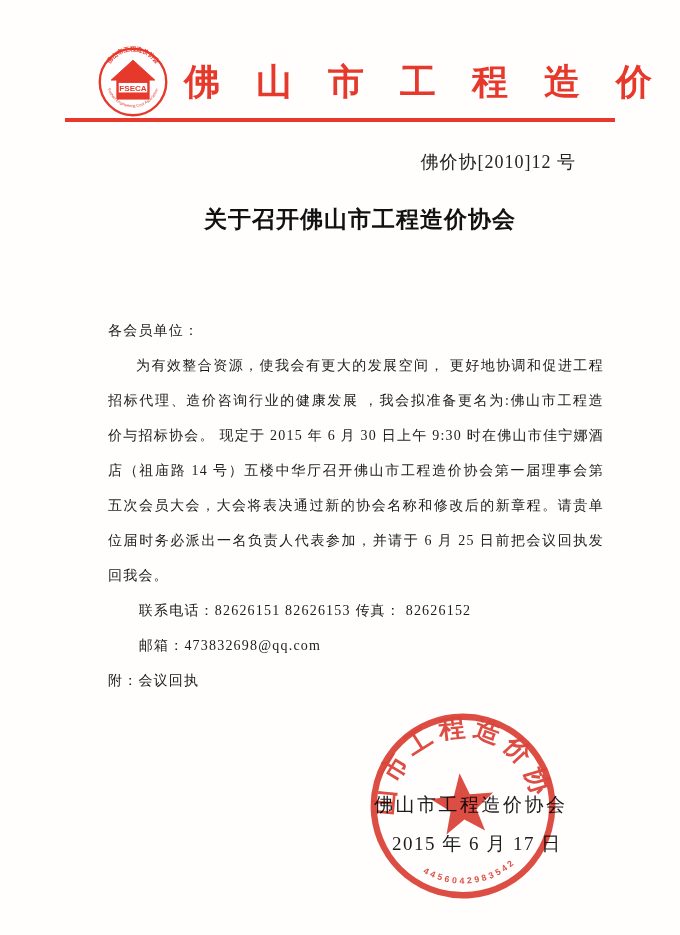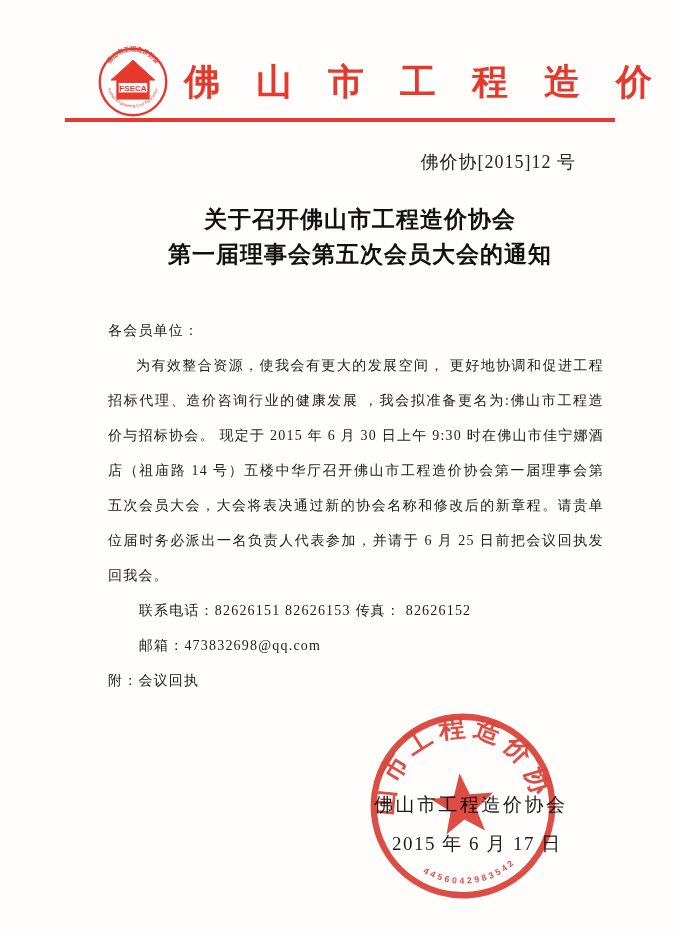--- a/index.html
+++ b/index.html
@@ -150,25 +150,24 @@
       </text>
       <path d="M 40,17 L 63,38 L 57,38 L 57,58 L 23,58 L 23,38 L 17,38 Z" fill="#e6382b" stroke="#e6382b" stroke-width="1" stroke-linejoin="round"></path>
       <rect x="25" y="41" width="30" height="10" fill="#fff"></rect>
       <text x="40" y="49" text-anchor="middle" font-size="8.5" font-weight="bold" fill="#e6382b" font-family="'Liberation Sans',sans-serif">FSECA</text>
     </svg>
     <div class="org-title">佛 山 市 工 程 造 价 协 会</div>
   </div>
 
   <div class="red-rule"></div>
 
-  <div class="doc-number">佛价协[2015]12 号</div>
+  <div class="doc-number">佛价协[2010]12 号</div>
 
   <div class="doc-title">
     <div>关于召开佛山市工程造价协会</div>
-    <div>第一届理事会第五次会员大会的通知</div>
   </div>
 
   <div class="body-block">
     <div class="salutation">各会员单位：</div>
     <div class="paragraph">为有效整合资源，使我会有更大的发展空间， 更好地协调和促进工程招标代理、造价咨询行业的健康发展 ，我会拟准备更名为:佛山市工程造价与招标协会。 现定于 2015 年 6 月 30 日上午 9:30 时在佛山市佳宁娜酒店（祖庙路 14 号）五楼中华厅召开佛山市工程造价协会第一届理事会第五次会员大会，大会将表决通过新的协会名称和修改后的新章程。请贵单位届时务必派出一名负责人代表参加，并请于 6 月 25 日前把会议回执发回我会。</div>
     <div class="contact-line">联系电话：82626151   82626153   传真：  82626152</div>
     <div class="contact-line">邮箱：473832698@qq.com</div>
     <div class="attachment-line">附：会议回执</div>
   </div>
 

